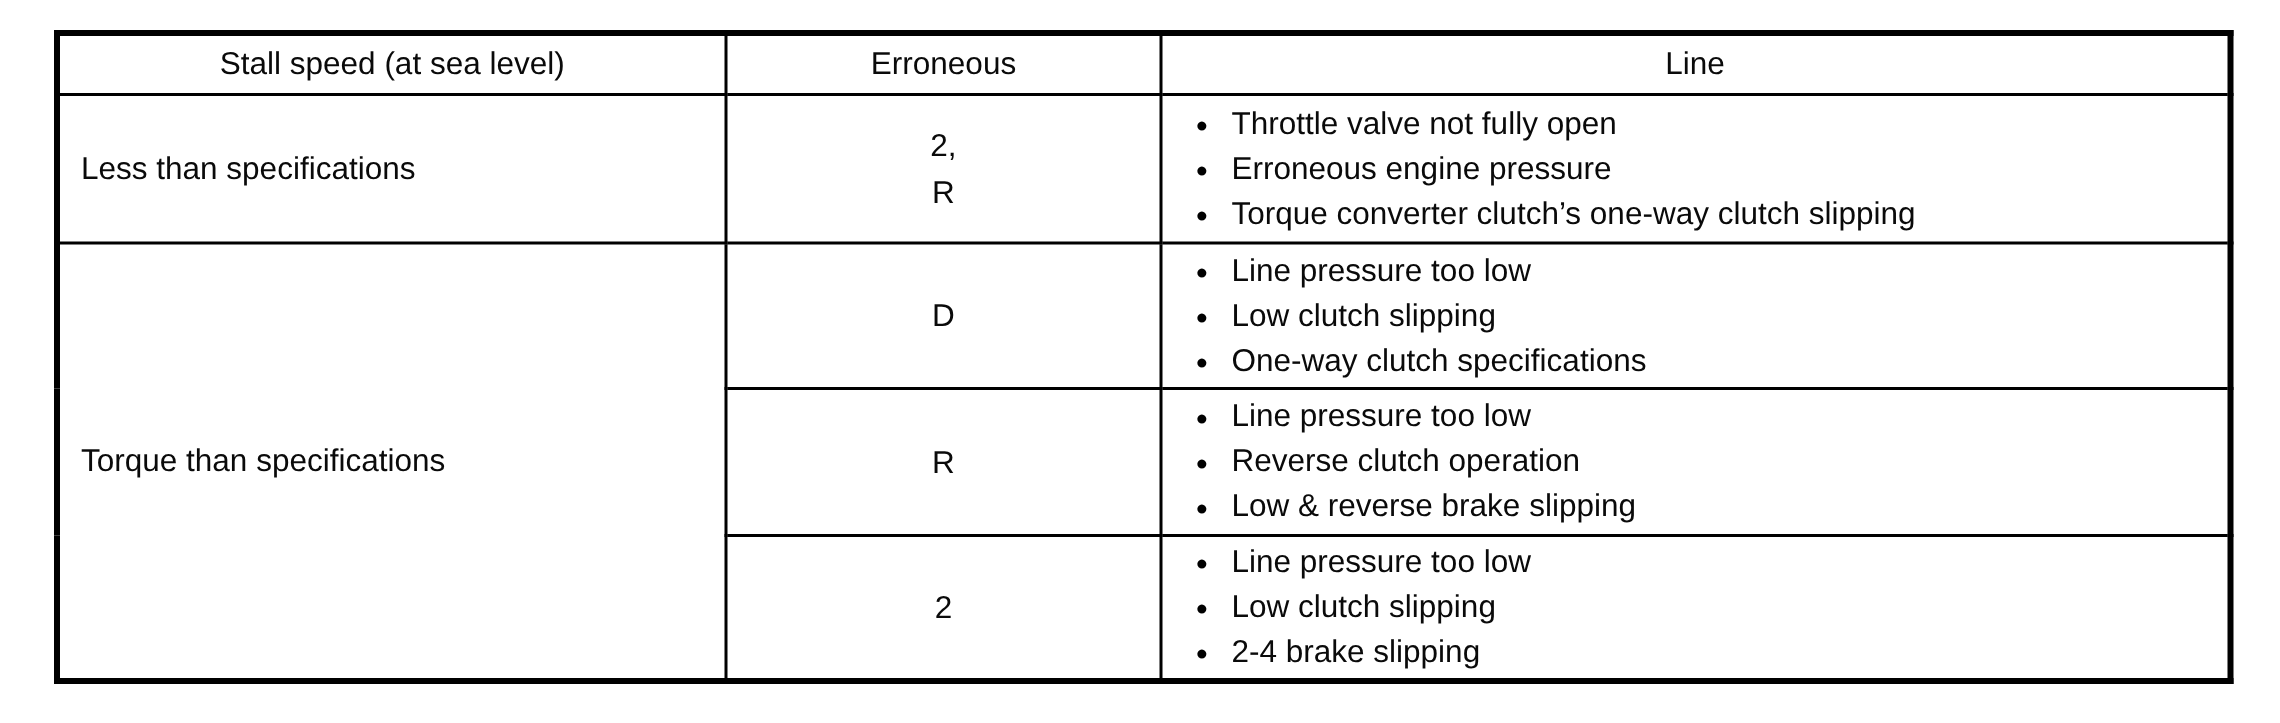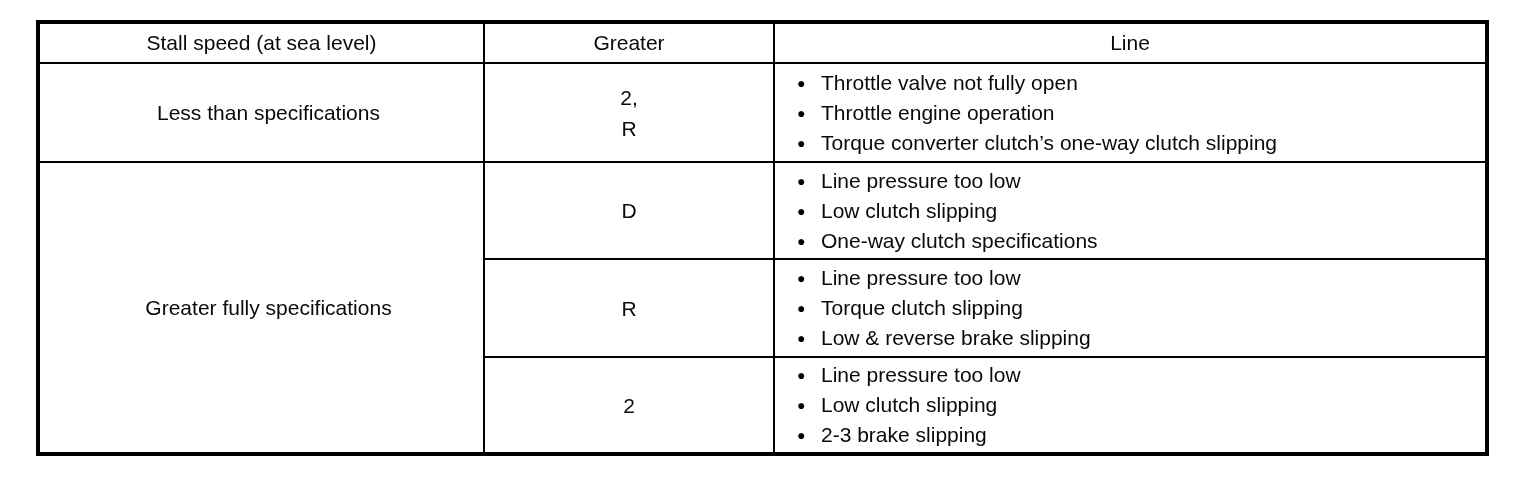--- a/index.html
+++ b/index.html
@@ -36,21 +36,21 @@
   }
   th.hdr {
     height: 38px;
     font-weight: normal;
     text-align: center;
     vertical-align: middle;
     border-bottom-width: 3px;
     padding: 0;
   }
   td.speed {
-    text-align: center;
+    text-align: left;
     vertical-align: middle;
     padding: 0 0 0 14px;
     height: 97px;
   }
   td.pos {
     text-align: center;
     vertical-align: middle;
     line-height: 31px;
     padding: 0;
   }
@@ -83,50 +83,50 @@
 <div class="page">
   <table class="diag">
     <colgroup>
       <col style="width:446px">
       <col style="width:290px">
       <col style="width:713px">
     </colgroup>
     <thead>
       <tr>
         <th class="hdr">Stall speed (at sea level)</th>
-        <th class="hdr">Greater</th>
+        <th class="hdr">Erroneous</th>
         <th class="hdr">Line</th>
       </tr>
     </thead>
     <tbody>
       <tr style="height:97px">
         <td class="speed">Less than specifications</td>
         <td class="pos">
           <div>2,</div>
           <div>R</div>
         </td>
         <td class="cause">
           <ul class="causes">
             <li>
               <span class="bullet">●</span>
               <span>Throttle valve not fully open</span>
             </li>
             <li>
               <span class="bullet">●</span>
-              <span>Throttle engine operation</span>
+              <span>Erroneous engine pressure</span>
             </li>
             <li>
               <span class="bullet">●</span>
               <span>Torque converter clutch’s one-way clutch slipping</span>
             </li>
           </ul>
         </td>
       </tr>
       <tr style="height:97px">
-        <td class="speed" rowspan="3">Greater fully specifications</td>
+        <td class="speed" rowspan="3">Torque than specifications</td>
         <td class="pos">D</td>
         <td class="cause">
           <ul class="causes">
             <li>
               <span class="bullet">●</span>
               <span>Line pressure too low</span>
             </li>
             <li>
               <span class="bullet">●</span>
               <span>Low clutch slipping</span>
@@ -141,21 +141,21 @@
       <tr style="height:98px">
         <td class="pos">R</td>
         <td class="cause">
           <ul class="causes">
             <li>
               <span class="bullet">●</span>
               <span>Line pressure too low</span>
             </li>
             <li>
               <span class="bullet">●</span>
-              <span>Torque clutch slipping</span>
+              <span>Reverse clutch operation</span>
             </li>
             <li>
               <span class="bullet">●</span>
               <span>Low &amp; reverse brake slipping</span>
             </li>
           </ul>
         </td>
       </tr>
       <tr style="height:97px">
         <td class="pos">2</td>
@@ -164,20 +164,20 @@
             <li>
               <span class="bullet">●</span>
               <span>Line pressure too low</span>
             </li>
             <li>
               <span class="bullet">●</span>
               <span>Low clutch slipping</span>
             </li>
             <li>
               <span class="bullet">●</span>
-              <span>2-3 brake slipping</span>
+              <span>2-4 brake slipping</span>
             </li>
           </ul>
         </td>
       </tr>
     </tbody>
   </table>
 </div>
 
 </body></html>

